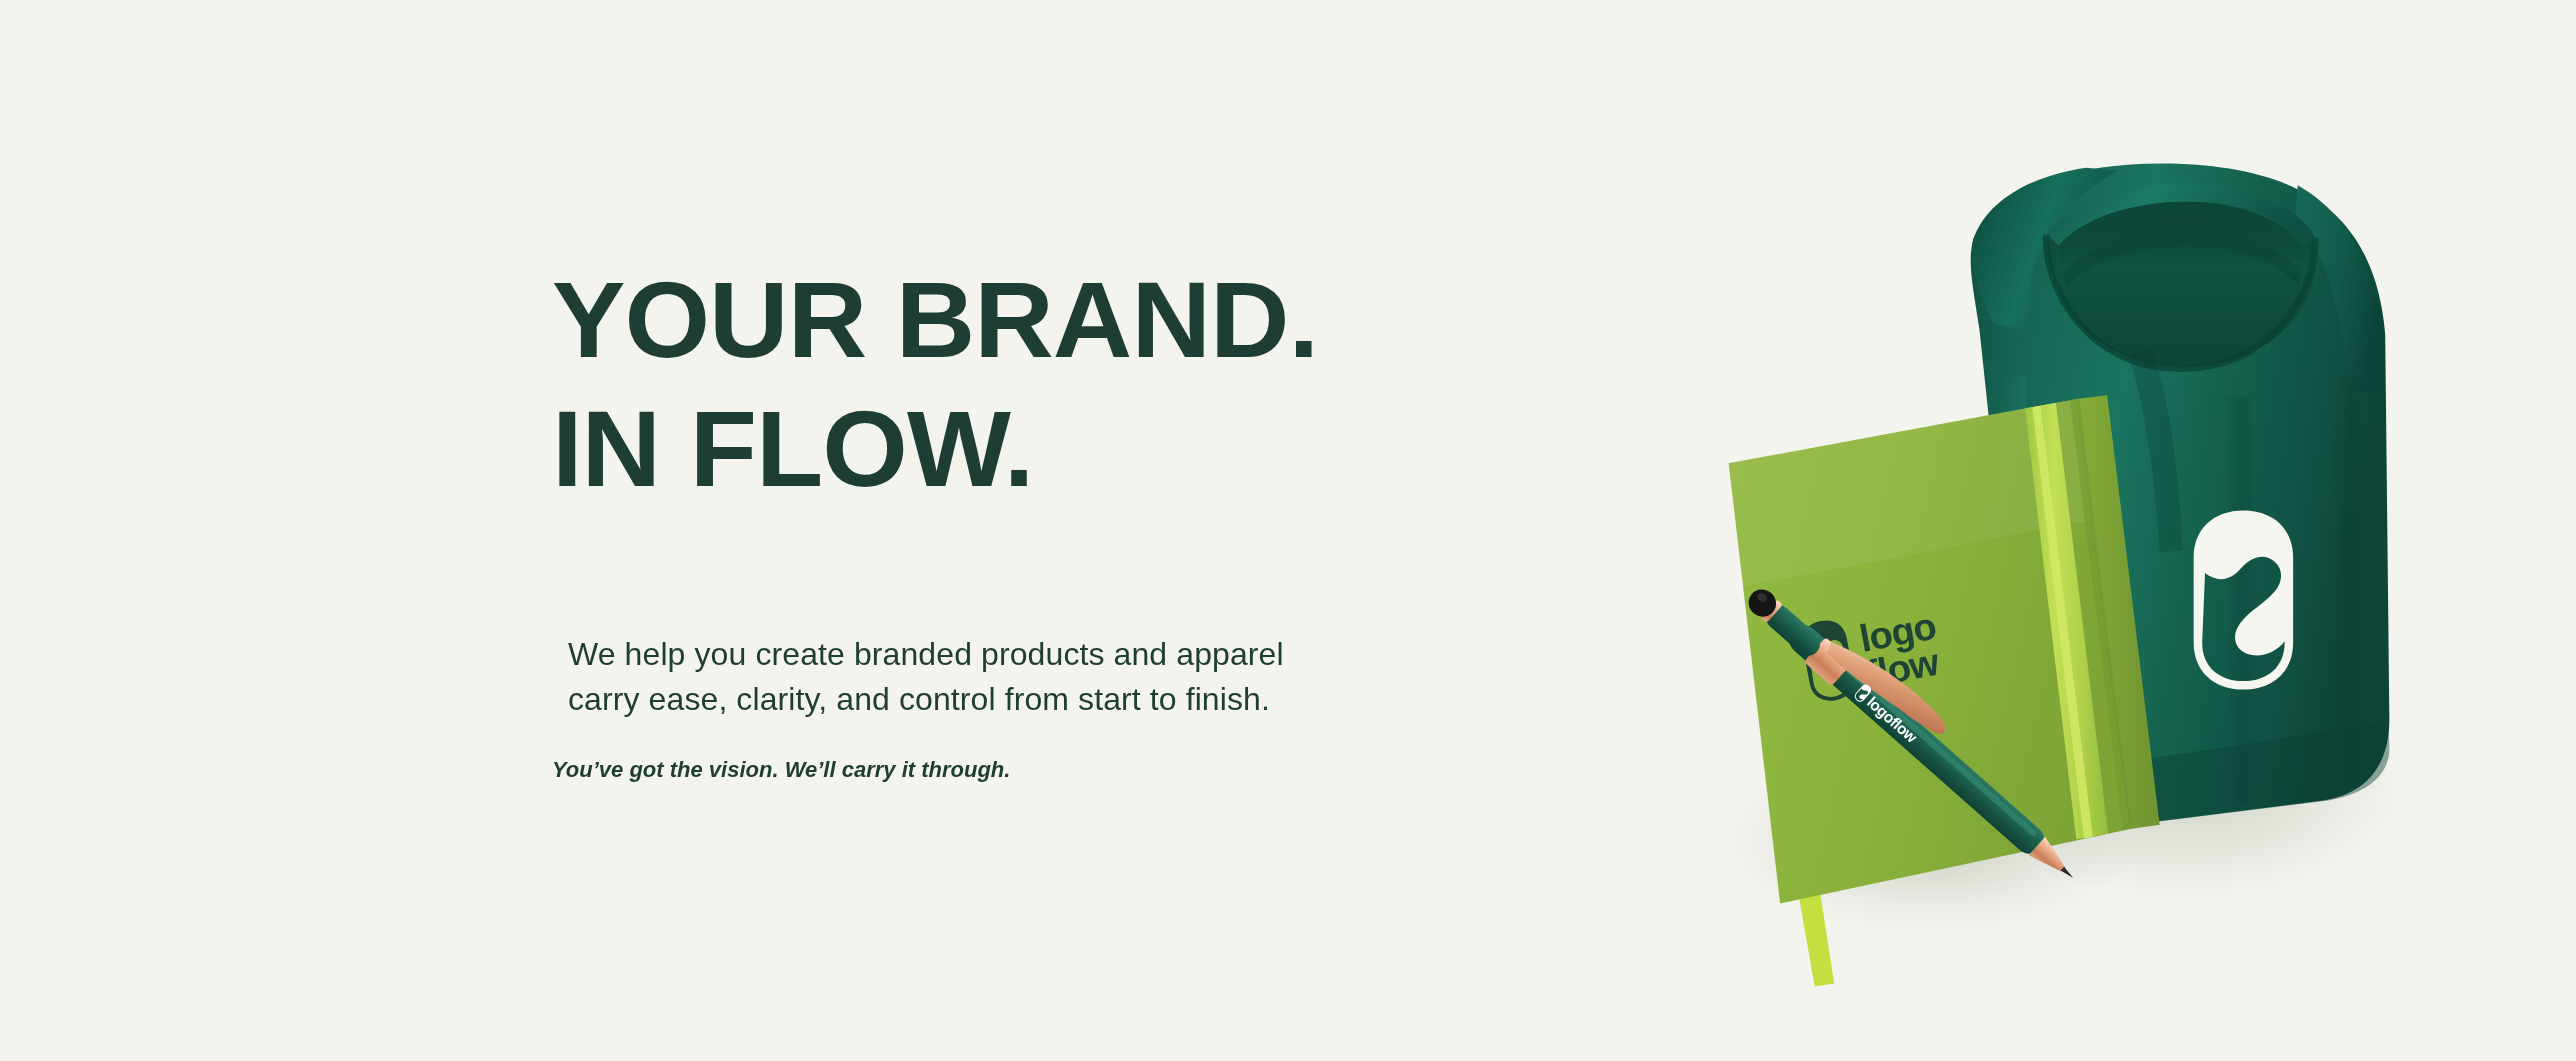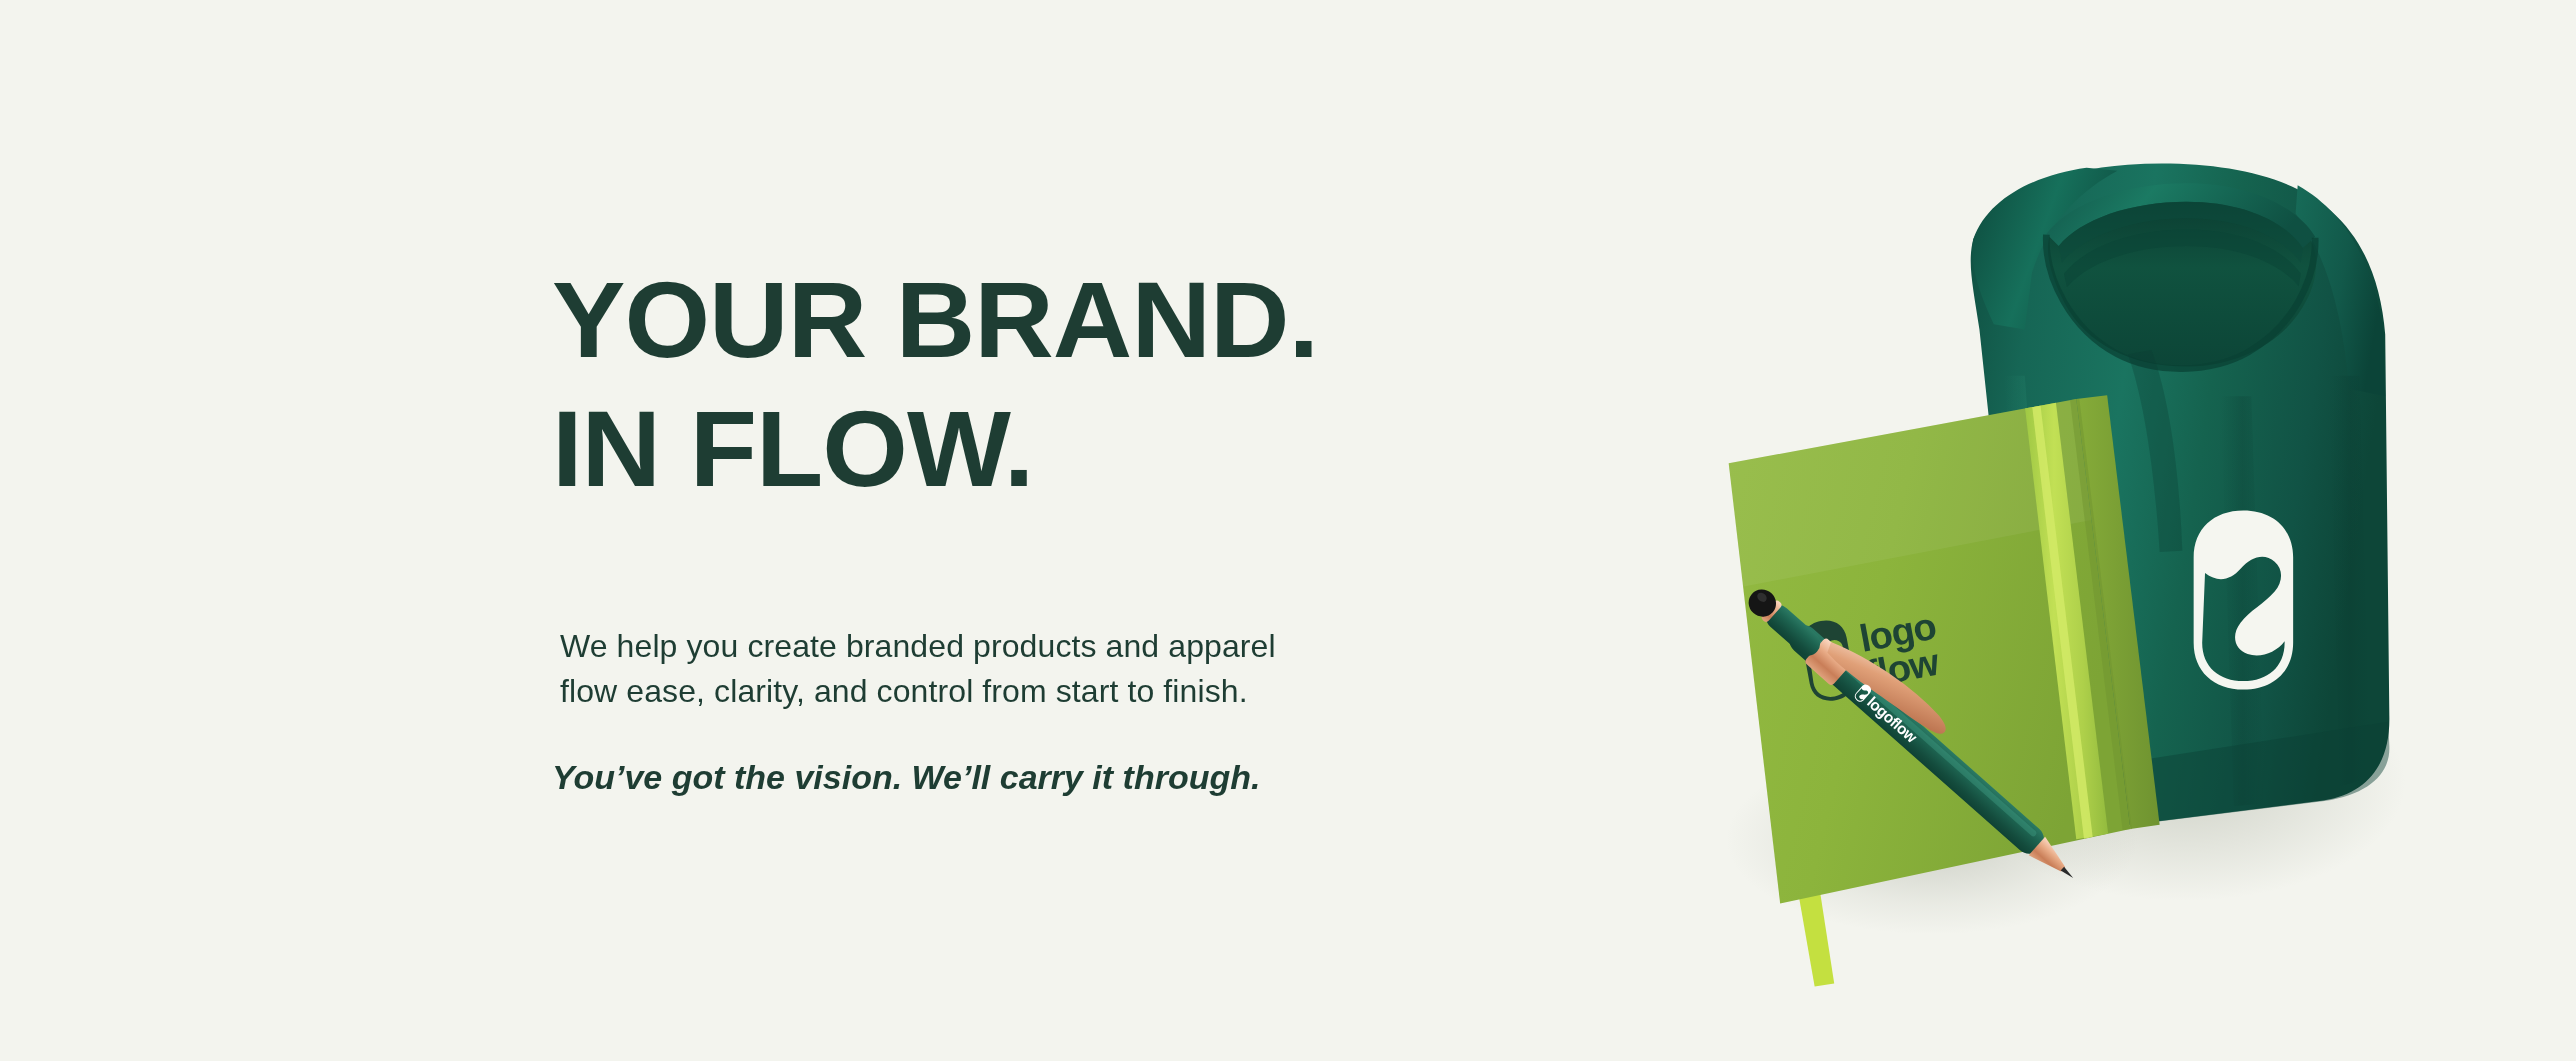--- a/index.html
+++ b/index.html
@@ -42,21 +42,21 @@
   }
   .headline-line {
     display: block;
     white-space: nowrap;
   }
   .headline-line + .headline-line {
     margin-top: 25px;
   }
 
   .subcopy {
-    margin: 8px;
+    margin: 16px;
     position: absolute;
     left: 0;
     top: 348px;
     width: 979px;
     font-family: "Liberation Sans Narrow", "Liberation Sans", sans-serif;
     font-weight: 400;
     font-size: 32px;
     line-height: 1.42;
     color: #1e3d33;
     letter-spacing: 0.1px;
@@ -64,21 +64,21 @@
   .subcopy-line { display: block; white-space: nowrap; }
 
   .tagline {
     margin: 0;
     position: absolute;
     left: 0;
     top: 489px;
     font-family: "Liberation Sans Narrow", "Liberation Sans", sans-serif;
     font-weight: 700;
     font-style: italic;
-    font-size: 34px;
+    font-size: 22px;
     line-height: 1.2;
     color: #1e3d33;
     white-space: nowrap;
   }
 
   
   .product-photo {
     position: absolute;
     left: 1664px;
     top: 108px;
@@ -94,21 +94,21 @@
 
   <div class="copy-block">
 
     <h1 class="headline">
       <span class="headline-line">YOUR BRAND.</span>
       <span class="headline-line">IN FLOW.</span>
     </h1>
 
     <p class="subcopy">
       <span class="subcopy-line">We help you create branded products and apparel</span>
-      <span class="subcopy-line">flow ease, clarity, and control from start to finish.</span>
+      <span class="subcopy-line">carry ease, clarity, and control from start to finish.</span>
     </p>
 
     <p class="tagline">You’ve got the vision. We’ll carry it through.</p>
 
   </div>
 
   <div class="product-photo">
     <svg viewBox="0 0 1500 1740" xmlns="http://www.w3.org/2000/svg">
       <defs>
 

